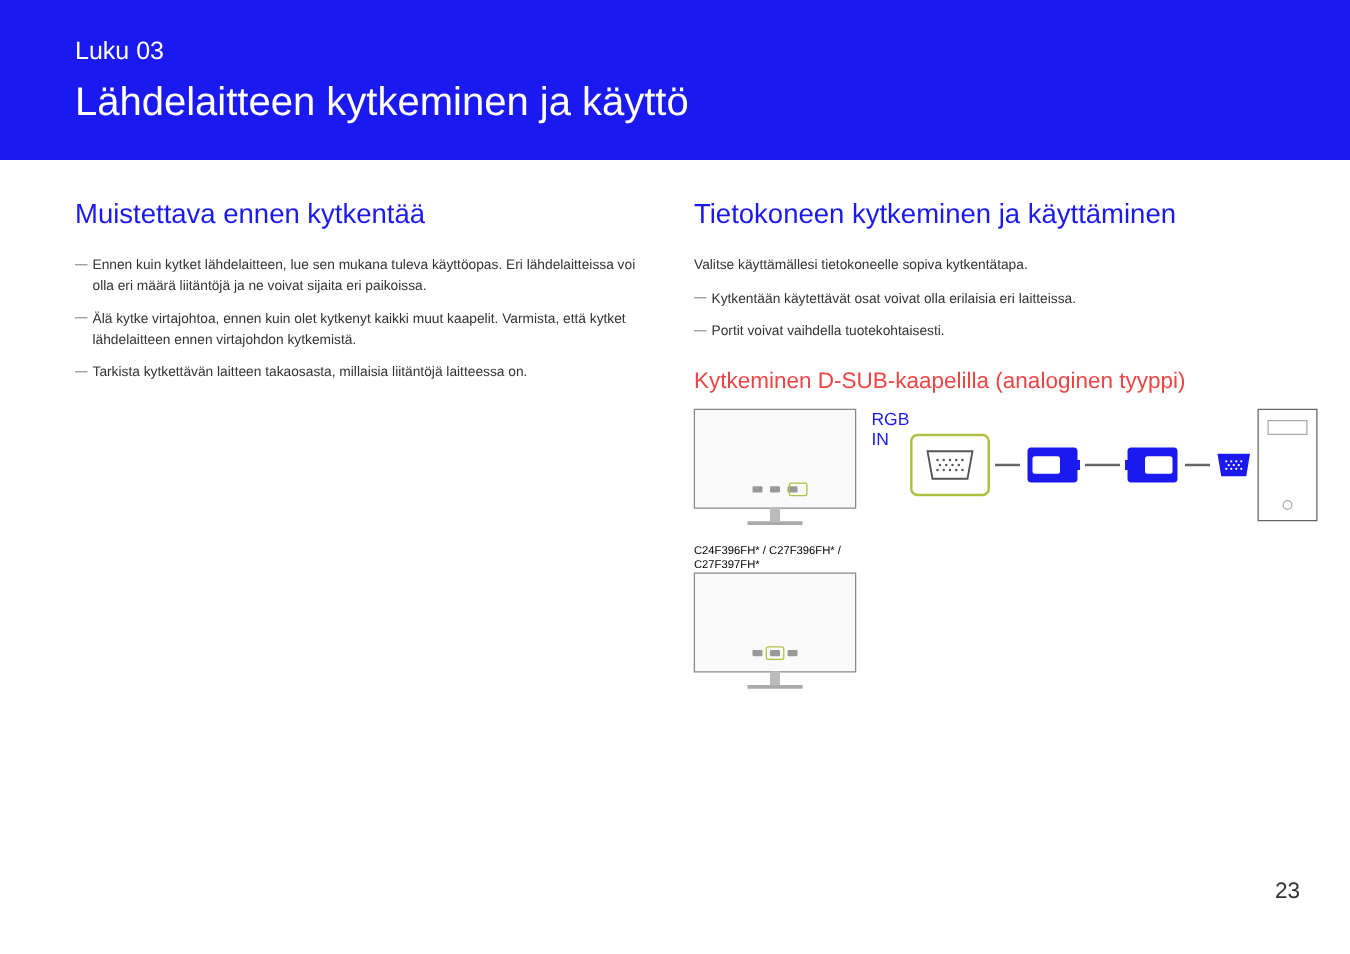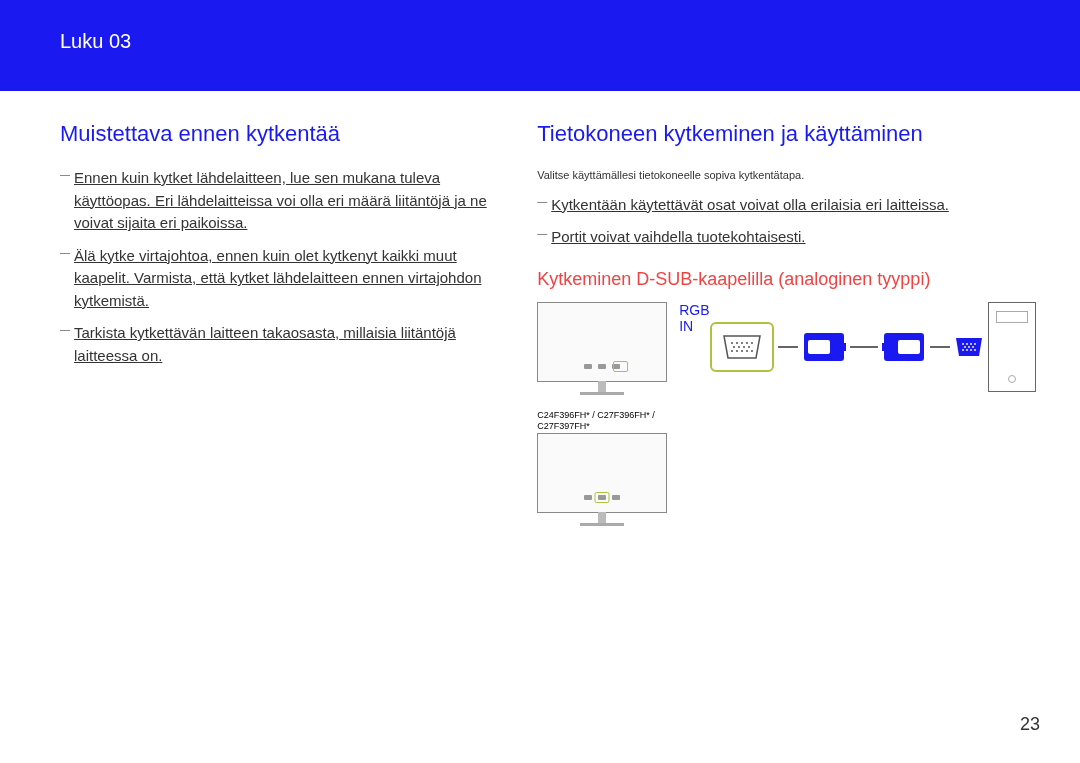--- a/index.html
+++ b/index.html
@@ -20,21 +20,21 @@
     font-weight: 400;
     margin-bottom: 10px;
   }
   .chapter-title {
     font-size: 32px;
     font-weight: 400;
   }
   .content {
     display: flex;
     padding: 30px 60px 0 60px;
-    gap: 26px;
+    gap: 44px;
   }
   .col-left {
     flex: 0 0 47%;
   }
   .col-right {
     flex: 1;
   }
   .section-heading {
     color: #1a1af0;
     font-size: 22px;
@@ -42,27 +42,26 @@
     margin-bottom: 20px;
   }
   .sub-heading {
     color: #ef4444;
     font-size: 18px;
     font-weight: 400;
     margin-top: 20px;
     margin-bottom: 12px;
   }
   .note-item {
-    font-size: 15px;
+    font-size: 11px;
     color: #333;
     margin-bottom: 10px;
     line-height: 1.5;
     padding-left: 14px;
     position: relative;
-    text-decoration: underline;
   }
   .note-item::before {
     content: "―";
     position: absolute;
     left: 0;
     top: 0;
     font-size: 10px;
     color: #666;
   }
   .plain-text {
@@ -195,32 +194,33 @@
     bottom: 8px;
     left: 50%;
     transform: translateX(-50%);
     width: 6px;
     height: 6px;
     border: 1px solid #aaa;
     border-radius: 50%;
   }
   .page-number {
     position: absolute;
-    bottom: 28px;
+    bottom: 40px;
     right: 40px;
     font-size: 18px;
     color: #333;
   }
   svg.vga-svg { display: block; }
 </style>
 </head>
 <body>
 
 <div class="header-banner">
   <div class="chapter-label">Luku 03</div>
+  <div class="chapter-title">Lähdelaitteen kytkeminen ja käyttö</div>
 </div>
 
 <div class="content">
   <div class="col-left">
     <div class="section-heading">Muistettava ennen kytkentää</div>
     <div class="note-item">Ennen kuin kytket lähdelaitteen, lue sen mukana tuleva käyttöopas. Eri lähdelaitteissa voi olla eri määrä liitäntöjä ja ne voivat sijaita eri paikoissa.</div>
     <div class="note-item">Älä kytke virtajohtoa, ennen kuin olet kytkenyt kaikki muut kaapelit. Varmista, että kytket lähdelaitteen ennen virtajohdon kytkemistä.</div>
     <div class="note-item">Tarkista kytkettävän laitteen takaosasta, millaisia liitäntöjä laitteessa on.</div>
   </div>
 

